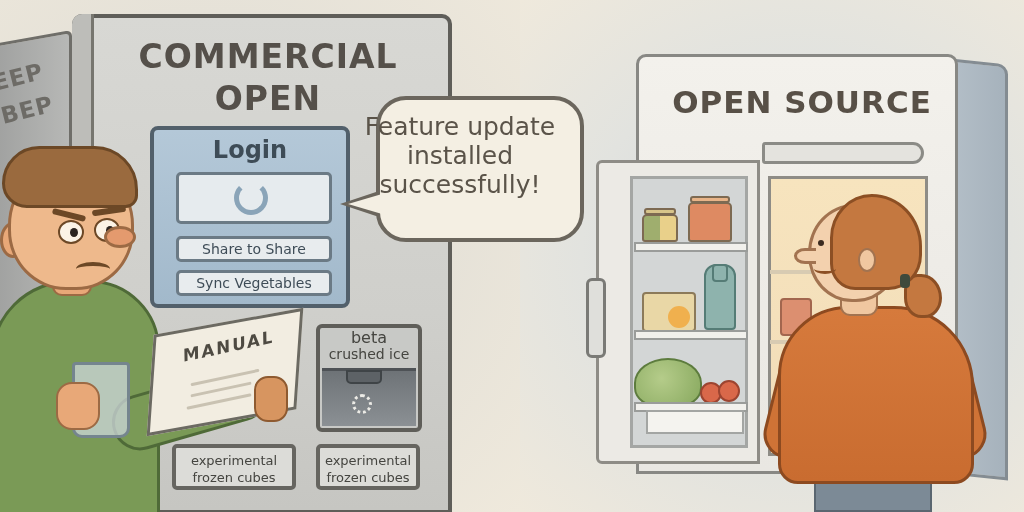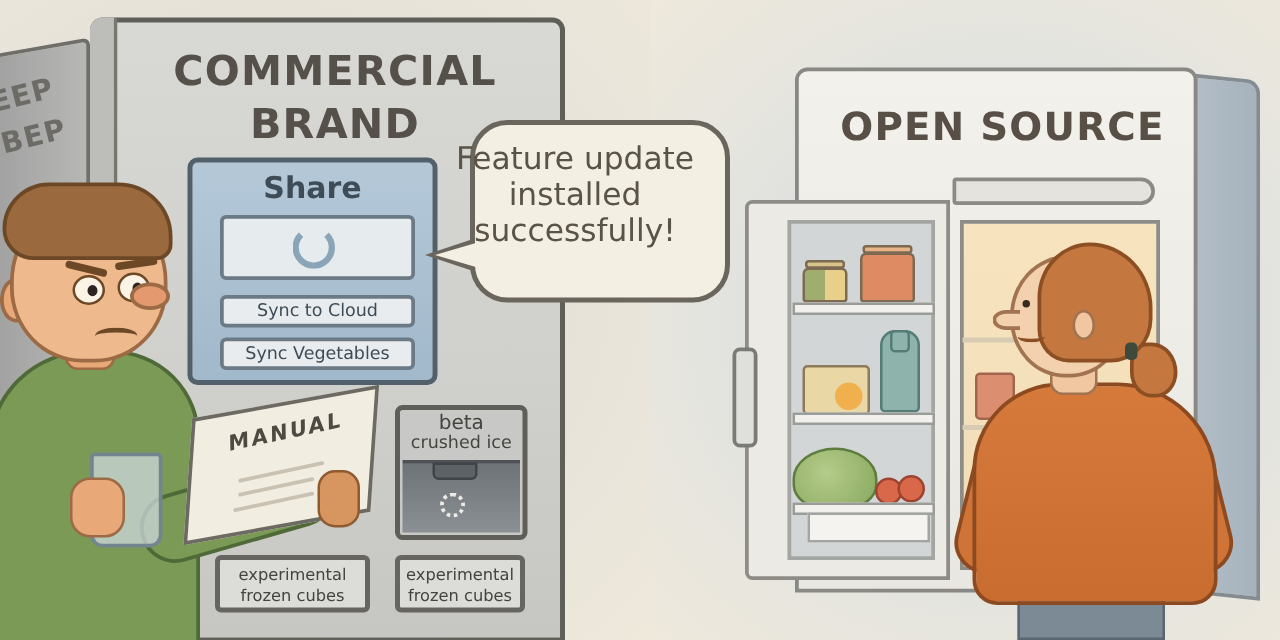--- a/index.html
+++ b/index.html
@@ -345,27 +345,27 @@
 <div class="abs bg-wash-right"></div>
 
 <div class="abs side-fridge"></div>
 <div class="abs side-fridge-text">
   <div>EEP</div>
   <div>BEP</div>
 </div>
 
 <div class="abs com-fridge"></div>
 <div class="abs com-fridge-edge"></div>
-<div class="abs brand-title">COMMERCIAL BRAND</div>
+<div class="abs brand-title">COMMERCIAL OPEN</div>
 
 <div class="abs login-panel"></div>
-<div class="abs login-title">Share</div>
+<div class="abs login-title">Login</div>
 <div class="abs login-screen"></div>
 <div class="abs spinner"></div>
-<div class="abs panel-btn btn-share">Sync to Cloud</div>
+<div class="abs panel-btn btn-share">Share to Share</div>
 <div class="abs panel-btn btn-sync">Sync Vegetables</div>
 
 <div class="abs bubble-tail"></div>
 <div class="abs bubble"></div>
 <div class="abs bubble-tail-inner"></div>
 <div class="abs bubble-text">Feature update installed successfully!</div>
 
 <div class="abs dispenser"></div>
 <div class="abs dispenser-label">
   <span class="big">beta</span>

